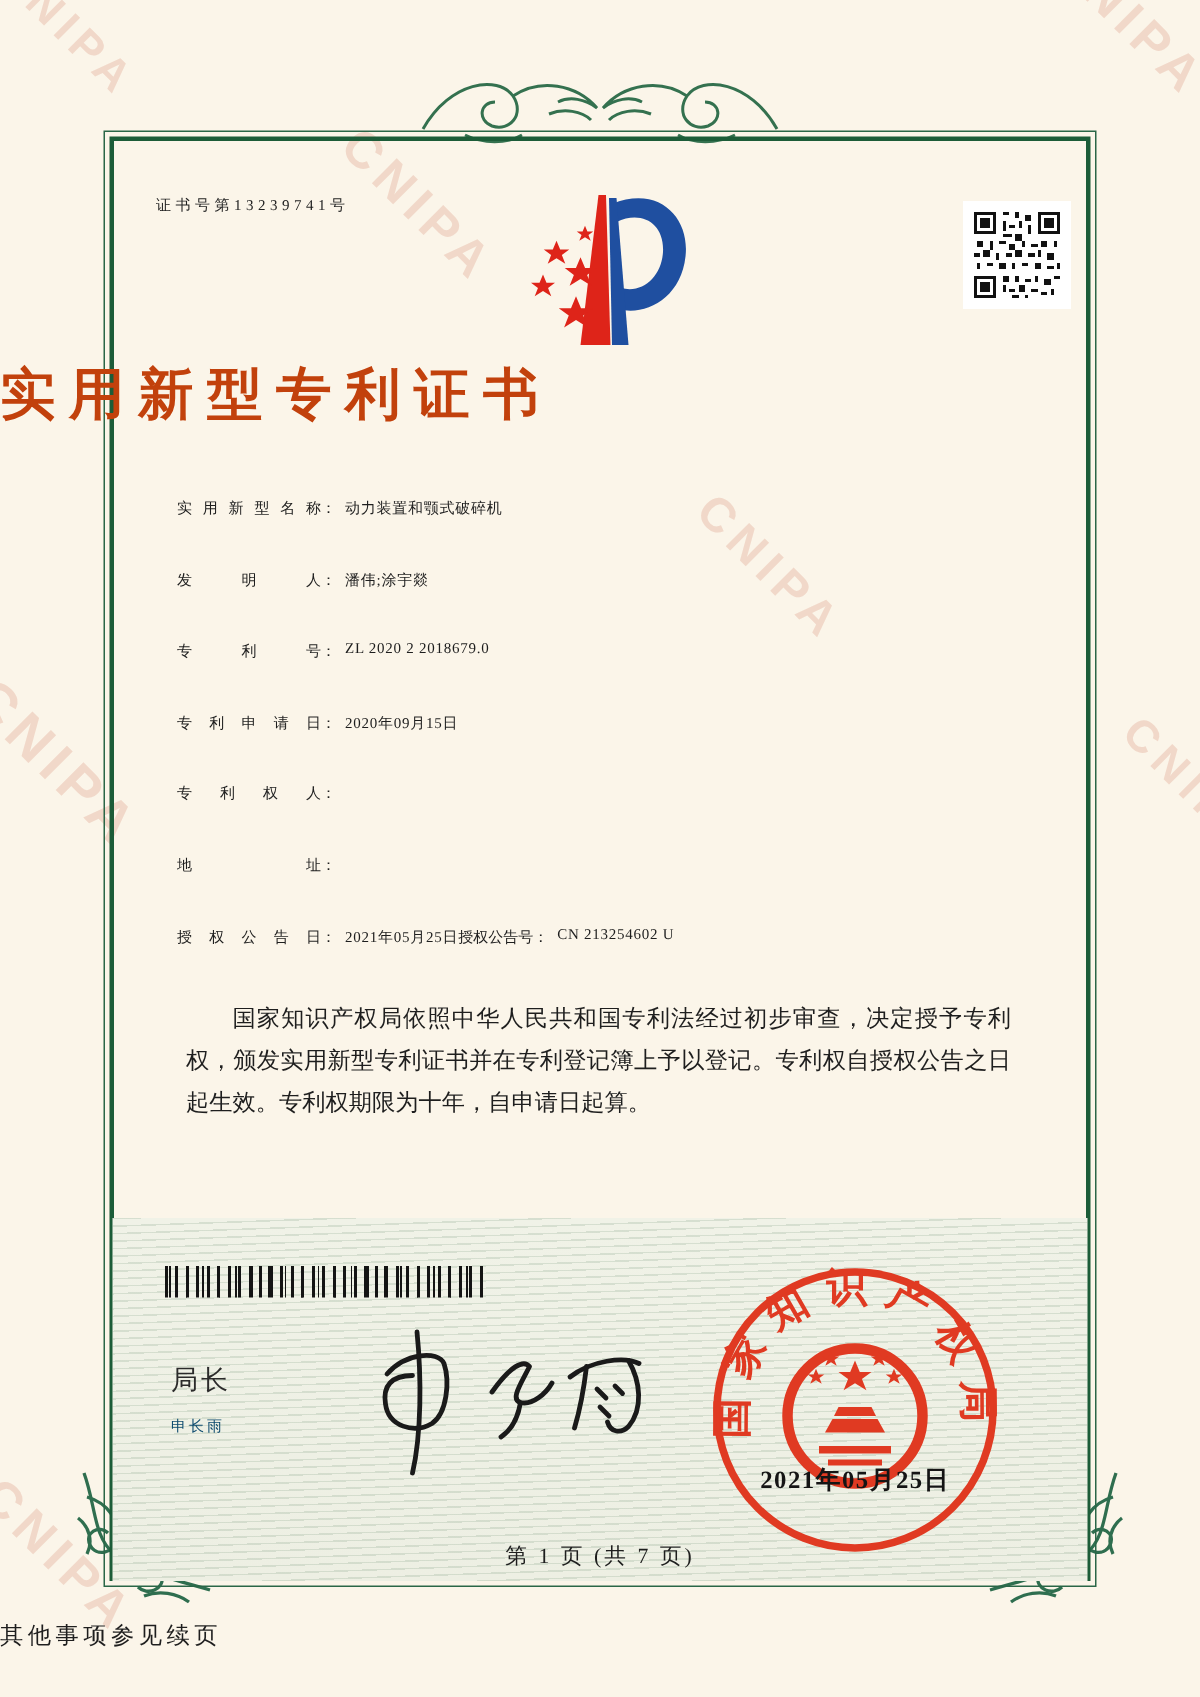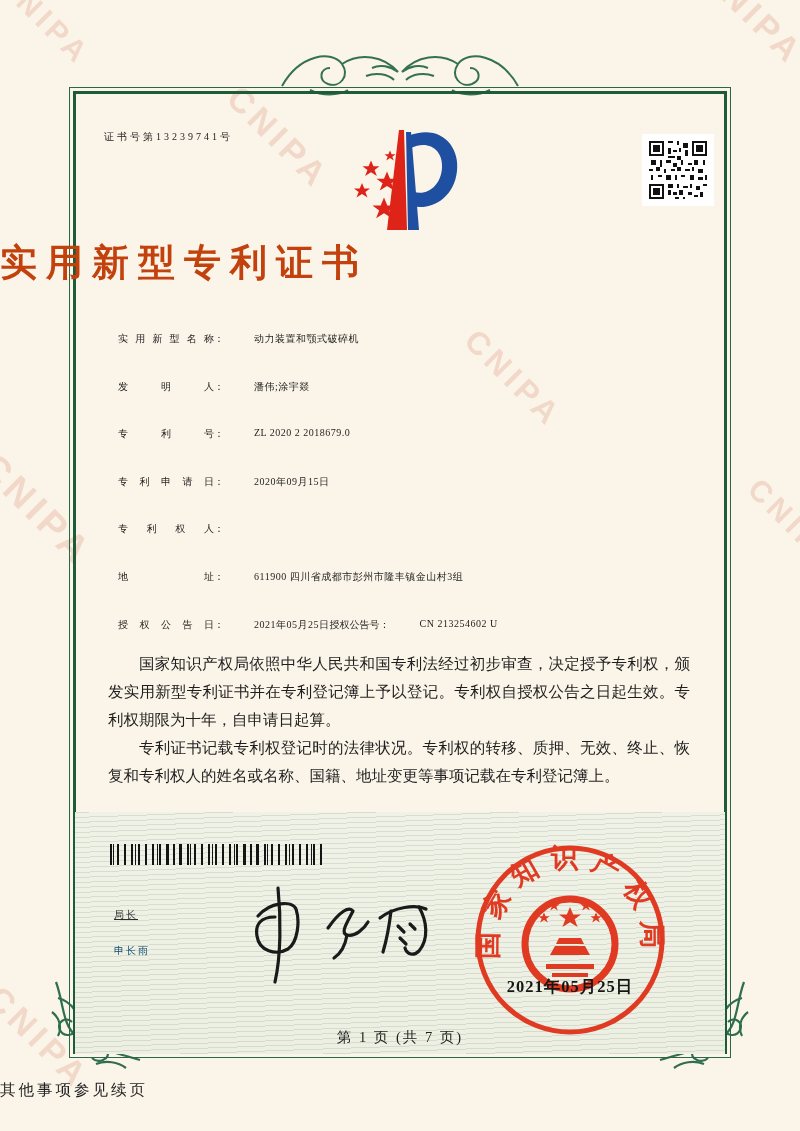--- a/index.html
+++ b/index.html
@@ -24,34 +24,34 @@
       display:flex;align-items:center;justify-content:center;}
   .qr svg{width:62px;height:62px;}
   .logo{position:absolute;left:338px;top:122px;width:124px;height:118px;}
   .title{position:absolute;left:0;top:238px;width:100%;
     font-size:37px;font-weight:bold;letter-spacing:9px;color:#c2410c;}
   
   .fields{position:absolute;left:118px;top:332px;width:580px;font-size:10px;}
   .frow{height:47.6px;display:flex;align-items:flex-start;white-space:nowrap;}
   .flabel{display:inline-block;width:96px;text-align:justify;text-align-last:justify;}
   .fcolon{margin-right:6px;}
-  .fvalue{letter-spacing:0.5px;margin-left:24px;}
+  .fvalue{letter-spacing:0.5px;}
   .flabel2{}
   
   .paras{position:absolute;left:108px;top:650px;width:582px;font-size:15.5px;
     line-height:28px;text-align:justify;}
-  .paras p{margin:0;text-indent:2em;}
+  .paras p{margin:16px;text-indent:2em;}
   
   .barcode{position:absolute;left:110px;top:844px;width:212px;height:21px;
     background:
       repeating-linear-gradient(90deg,#141414 0 2px,transparent 2px 7px),
       repeating-linear-gradient(90deg,transparent 0 3px,#141414 3px 4px,transparent 4px 11px);}
   
-  .sig-title{position:absolute;left:114px;top:908px;font-size:10px;letter-spacing:2px;
-    font-family:"Liberation Sans","DejaVu Sans",sans-serif;color:#2b2b2b;text-decoration:underline;}
+  .sig-title{position:absolute;left:114px;top:908px;font-size:18px;letter-spacing:2px;
+    font-family:"Liberation Sans","DejaVu Sans",sans-serif;color:#2b2b2b;}
   .sig-name{position:absolute;left:114px;top:944px;font-size:10px;letter-spacing:2px;
     font-family:"Liberation Sans","DejaVu Sans",sans-serif;color:#0c4a6e;}
   .sig-svg{position:absolute;left:228px;top:876px;width:210px;height:115px;}
   
   .seal{position:absolute;left:472px;top:842px;width:196px;height:196px;}
   .seal-date{position:absolute;left:472px;top:976px;width:196px;text-align:center;
     font-size:16.5px;font-weight:bold;letter-spacing:1px;color:#151515;}
   
   .footer-page{position:absolute;left:0;top:1028px;width:100%;text-align:center;
     font-size:14.5px;letter-spacing:2px;}
@@ -229,35 +229,33 @@
       <span class="fcolon">：</span>
       <span class="fvalue">2020年09月15日</span>
   </div>
   <div class="frow">
     <span class="flabel">专利权人</span>
       <span class="fcolon">：</span>
   </div>
   <div class="frow">
     <span class="flabel">地址</span>
       <span class="fcolon">：</span>
-      <span class="fvalue">611900 四川省成都市彭州市隆丰镇金山村3组</span>
   </div>
   <div class="frow">
     <span class="flabel">授权公告日</span>
       <span class="fcolon">：</span>
       <span class="fvalue">2021年05月25日</span>
     <span class="flabel2">授权公告号</span>
       <span class="fcolon">：</span>
       <span class="fvalue">CN 213254602 U</span>
   </div>
 </div>
 
 <div class="paras">
   <p>国家知识产权局依照中华人民共和国专利法经过初步审查，决定授予专利权，颁发实用新型专利证书并在专利登记簿上予以登记。专利权自授权公告之日起生效。专利权期限为十年，自申请日起算。</p>
-  <p>专利证书记载专利权登记时的法律状况。专利权的转移、质押、无效、终止、恢复和专利权人的姓名或名称、国籍、地址变更等事项记载在专利登记簿上。</p>
 </div>
 
 <div class="barcode"></div>
 
 <div class="sig-title">局长</div>
 <div class="sig-name">申长雨</div>
 <svg class="sig-svg" viewBox="0 0 210 115">
   <g fill="none" stroke="#1a1a1a" stroke-width="3.2" stroke-linecap="round" stroke-linejoin="round">
     <path d="M30,40 C42,26 64,24 68,33 C72,45 70,66 60,73 C48,80 31,75 29,60 C27,48 33,41 47,41"></path>
     <path d="M50,12 C53,42 53,80 47,106"></path>

